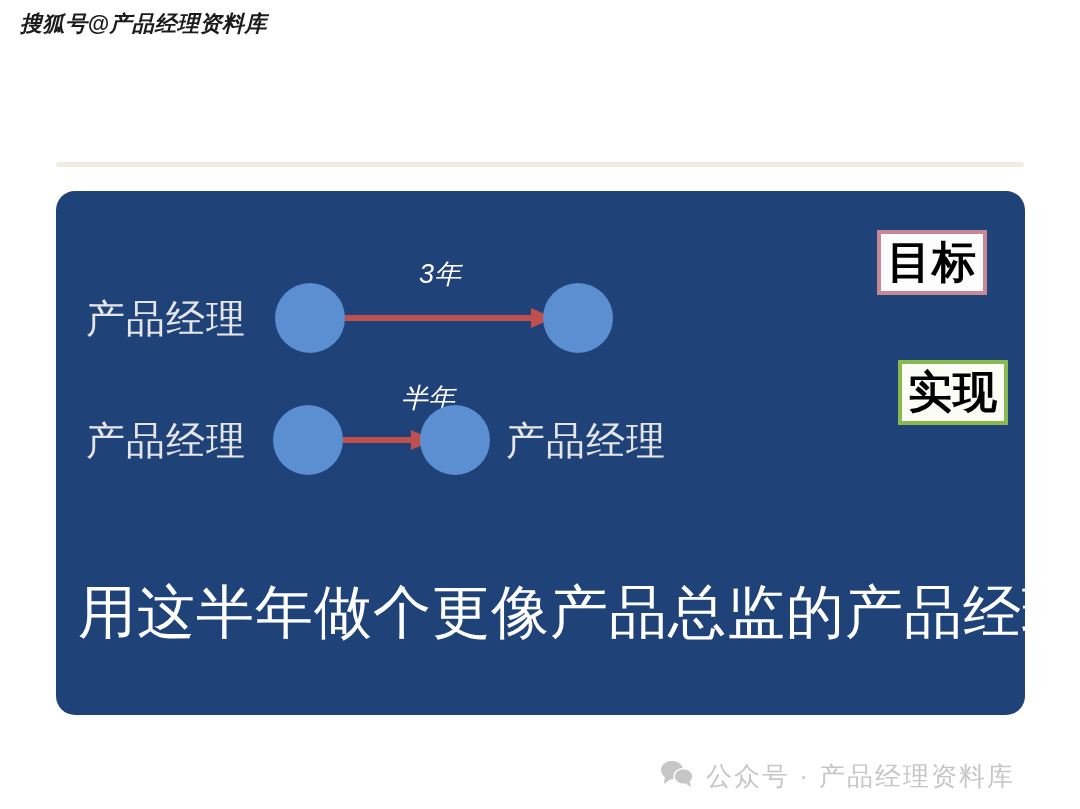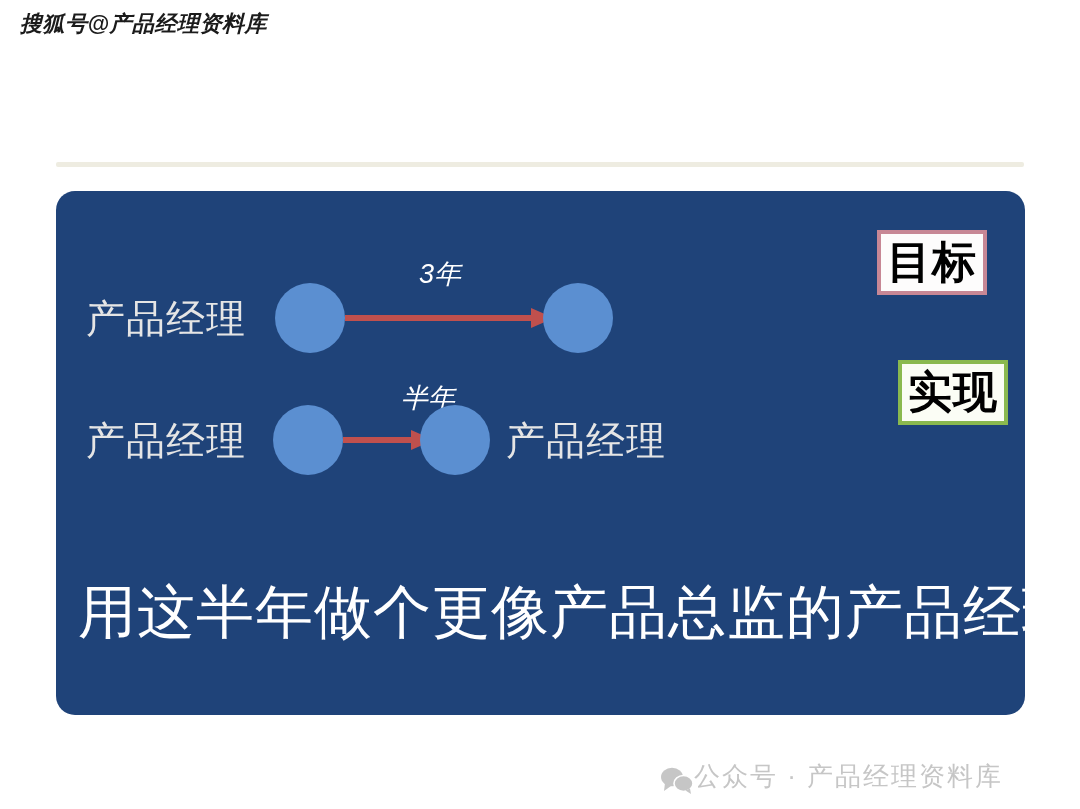--- a/index.html
+++ b/index.html
@@ -164,21 +164,22 @@
     white-space: nowrap;
     letter-spacing: 1px;
   }
 
   
   .footer {
     position: absolute;
     left: 660px;
     top: 759px;
     display: flex;
-    align-items: flex-end;
+    align-items: flex-start;
+    gap: 12px;
   }
   .wechat-icon { width: 34px; height: 28px; }
   .wechat-icon svg { display:block; }
   .footer-text {
     font-size: 26px;
     color: #c6c6c6;
     white-space: nowrap;
     letter-spacing: 2px;
   }
 </style>

